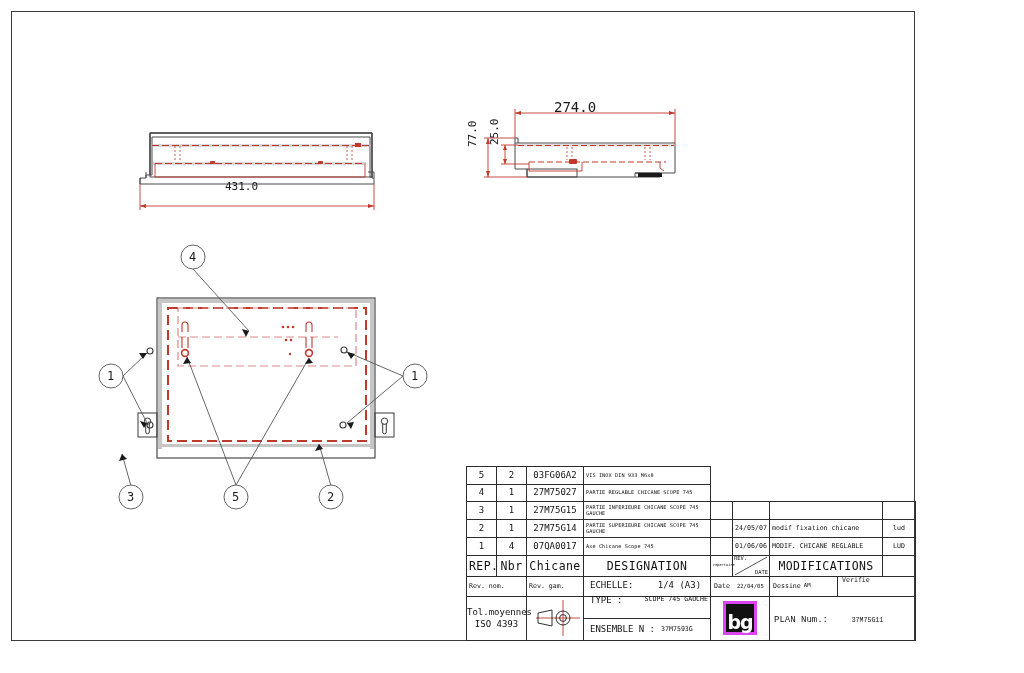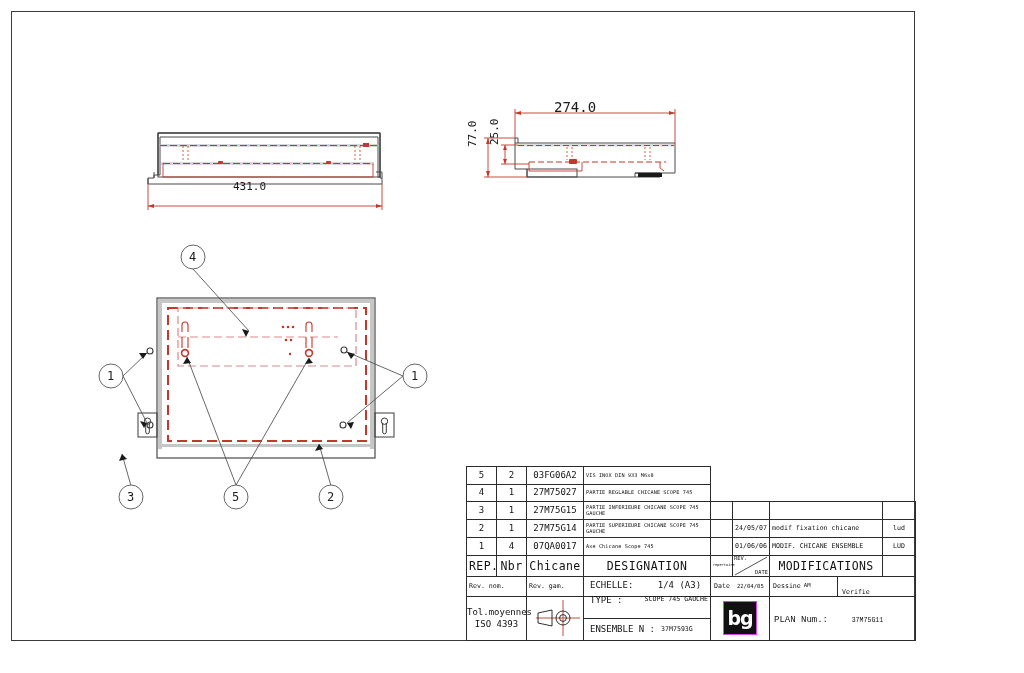--- a/index.html
+++ b/index.html
@@ -24,42 +24,42 @@
   .c{text-align:center;}
   .l{text-align:left;}
   .t-xs{font-size:5.2px;letter-spacing:.1px;}
   .t-s{font-size:6.6px;}
   .t-m{font-size:9px;}
   .t-l{font-size:11.5px;letter-spacing:.4px;}
   .nb{border:none !important;}
 
   
   .logo{width:34px;height:34px;background:#111;position:relative;
-        display:flex;align-items:center;justify-content:center;
-        border:1px solid #d946ef;box-sizing:border-box;}
+        display:flex;align-items:flex-end;justify-content:center;
+        border:3px solid #d946ef;box-sizing:border-box;}
   .logo span{color:#fff;font-size:19px;font-weight:bold;line-height:1;
         font-family:"DejaVu Sans","Liberation Sans",sans-serif;letter-spacing:-1px;}
   .logowrap{display:flex;align-items:center;justify-content:center;height:100%;}
 
   
   .revdate{position:relative;height:100%;}
   .revdate .rv{position:absolute;left:1px;top:0px;font-size:5.4px;}
   .revdate .dt{position:absolute;right:1px;bottom:0px;font-size:5.4px;}
   .revdate .diag{position:absolute;left:0;top:0;width:100%;height:100%;}
 
   .projsym{display:flex;align-items:center;justify-content:center;height:100%;}
 
   .supsm{font-size:5.6px;}
 </style>
 </head>
 <body>
 
 <div id="sheet"></div>
 
-<div class="abs" style="left:130px;top:120px;width:290px;height:100px;text-decoration:underline;">
+<div class="abs" style="left:122px;top:120px;width:290px;height:100px;text-decoration:underline;">
   <svg width="290" height="100" viewBox="0 0 290 100">
 
     <g fill="none" stroke="#4a4a4a" stroke-width="1">
       <path d="M28 13 L250 13 L250 57 L248 57 L248 17 L30 17 L30 55 L28 55 Z"></path>
       <path d="M28 13 L28 55 L24 55 L24 58 L18 58 L18 64 L252 64 L252 58 L250 58 L250 13 Z"></path>
       <rect x="28" y="13" width="222" height="44"></rect>
       <path d="M18 58 L18 64"></path>
       <path d="M24 52 L24 58"></path>
       <path d="M246 52 L252 52 L252 58"></path>
     </g>
@@ -337,21 +337,21 @@
       <td class="c t-s">lud</td>
     </tr>
 
     <tr style="height:16px;">
       <td class="c t-m">1</td>
       <td class="c t-m">4</td>
       <td class="c t-m">07QA0017</td>
       <td class="l t-xs">Axe Chicane Scope 745</td>
       <td></td>
       <td class="c t-s">01/06/06</td>
-      <td class="l t-s">MODIF. CHICANE ENSEMBLE</td>
+      <td class="l t-s">MODIF. CHICANE REGLABLE</td>
       <td class="c t-s">LUD</td>
     </tr>
 
     <tr style="height:19px;">
       <td class="c t-l">REP.</td>
       <td class="c t-l">Nbr</td>
       <td class="c t-l">Chicane</td>
       <td class="c t-l">DESIGNATION</td>
       <td class="c" style="font-size:3.6px;">repertoire</td>
       <td style="padding:0;">
@@ -377,21 +377,21 @@
       <td colspan="2" class="l t-s" style="padding-left:3px;">
         <span>Date</span>
         <span class="supsm" style="margin-left:3px">22/04/05</span>
       </td>
       <td colspan="2" class="l t-s" style="padding:0;">
         <div style="display:flex;height:100%;">
           <div style="flex:0 0 64px;border-right:1px solid #2b2b2b;display:flex;align-items:center;padding-left:3px;gap:3px;">
             <span>Dessine</span>
             <span class="supsm">AM</span>
           </div>
-          <div style="flex:1;display:flex;align-items:flex-end;padding-left:4px;">
+          <div style="flex:1;display:flex;align-items:flex-start;padding-left:4px;">
             <span>Verifie</span>
           </div>
         </div>
       </td>
     </tr>
 
     <tr style="height:40px;">
       <td colspan="2" class="c" style="padding:0;">
         <div class="t-m" style="line-height:1.35;">
           <div>Tol.moyennes</div>

